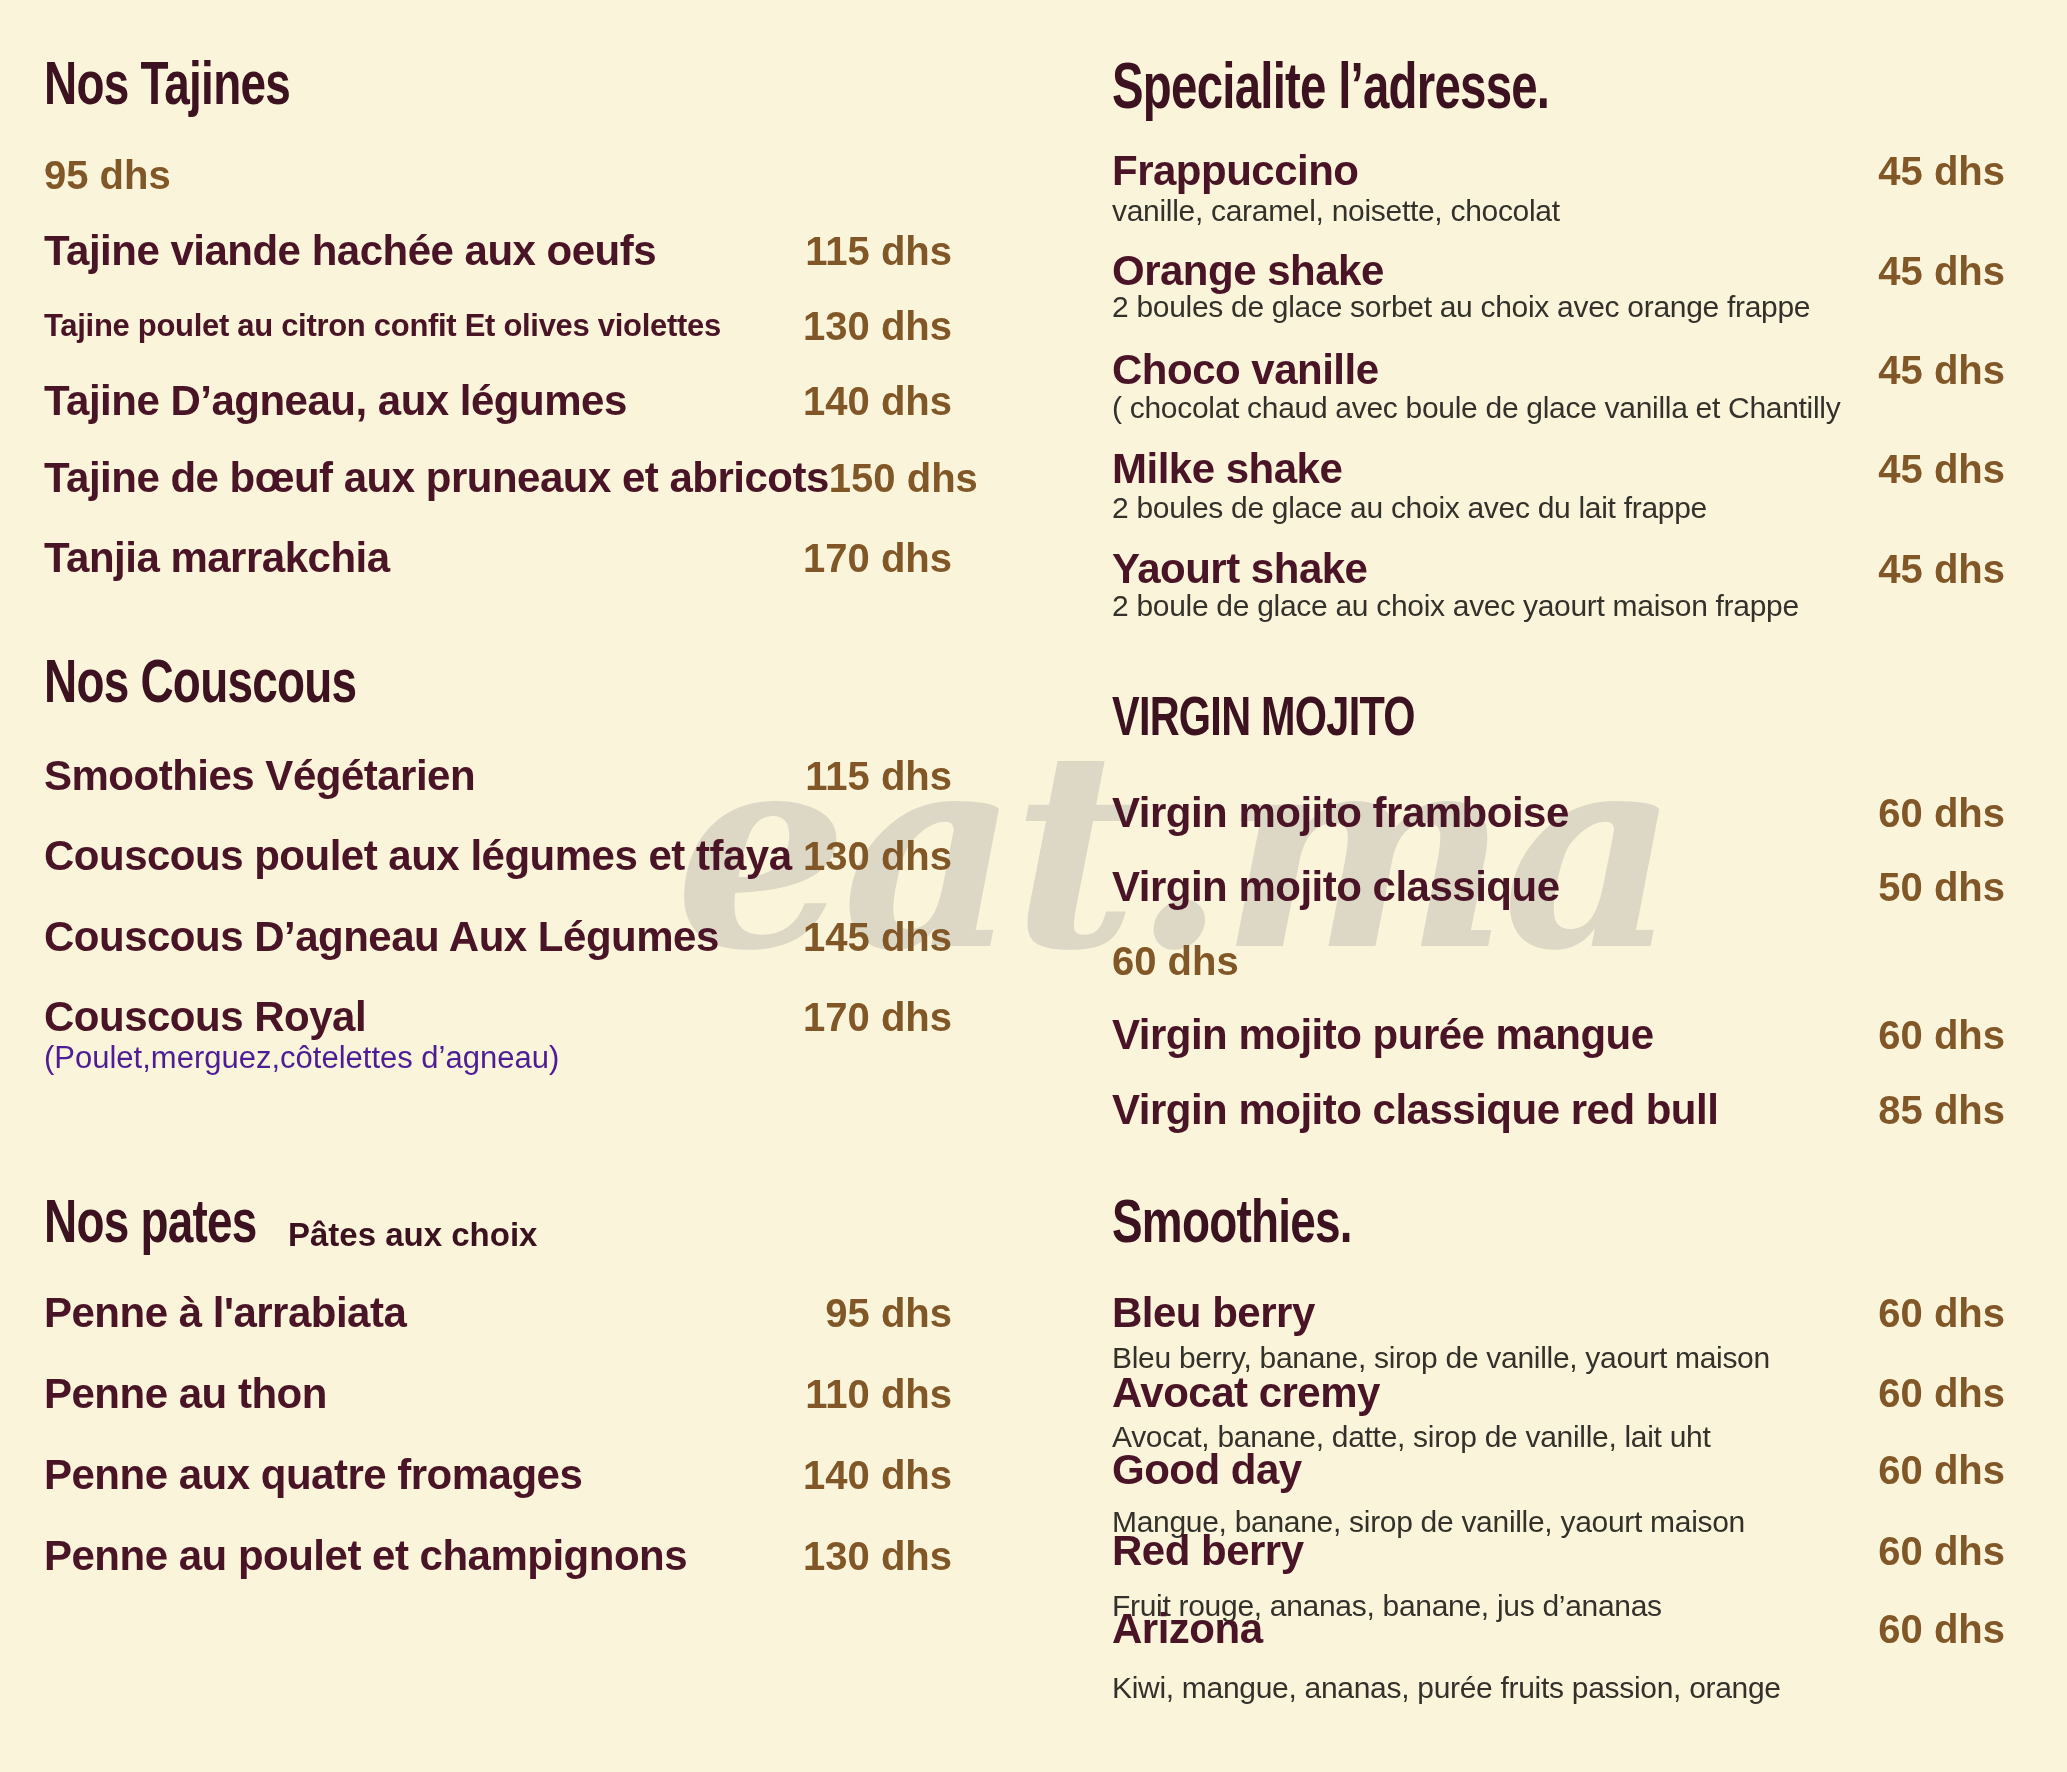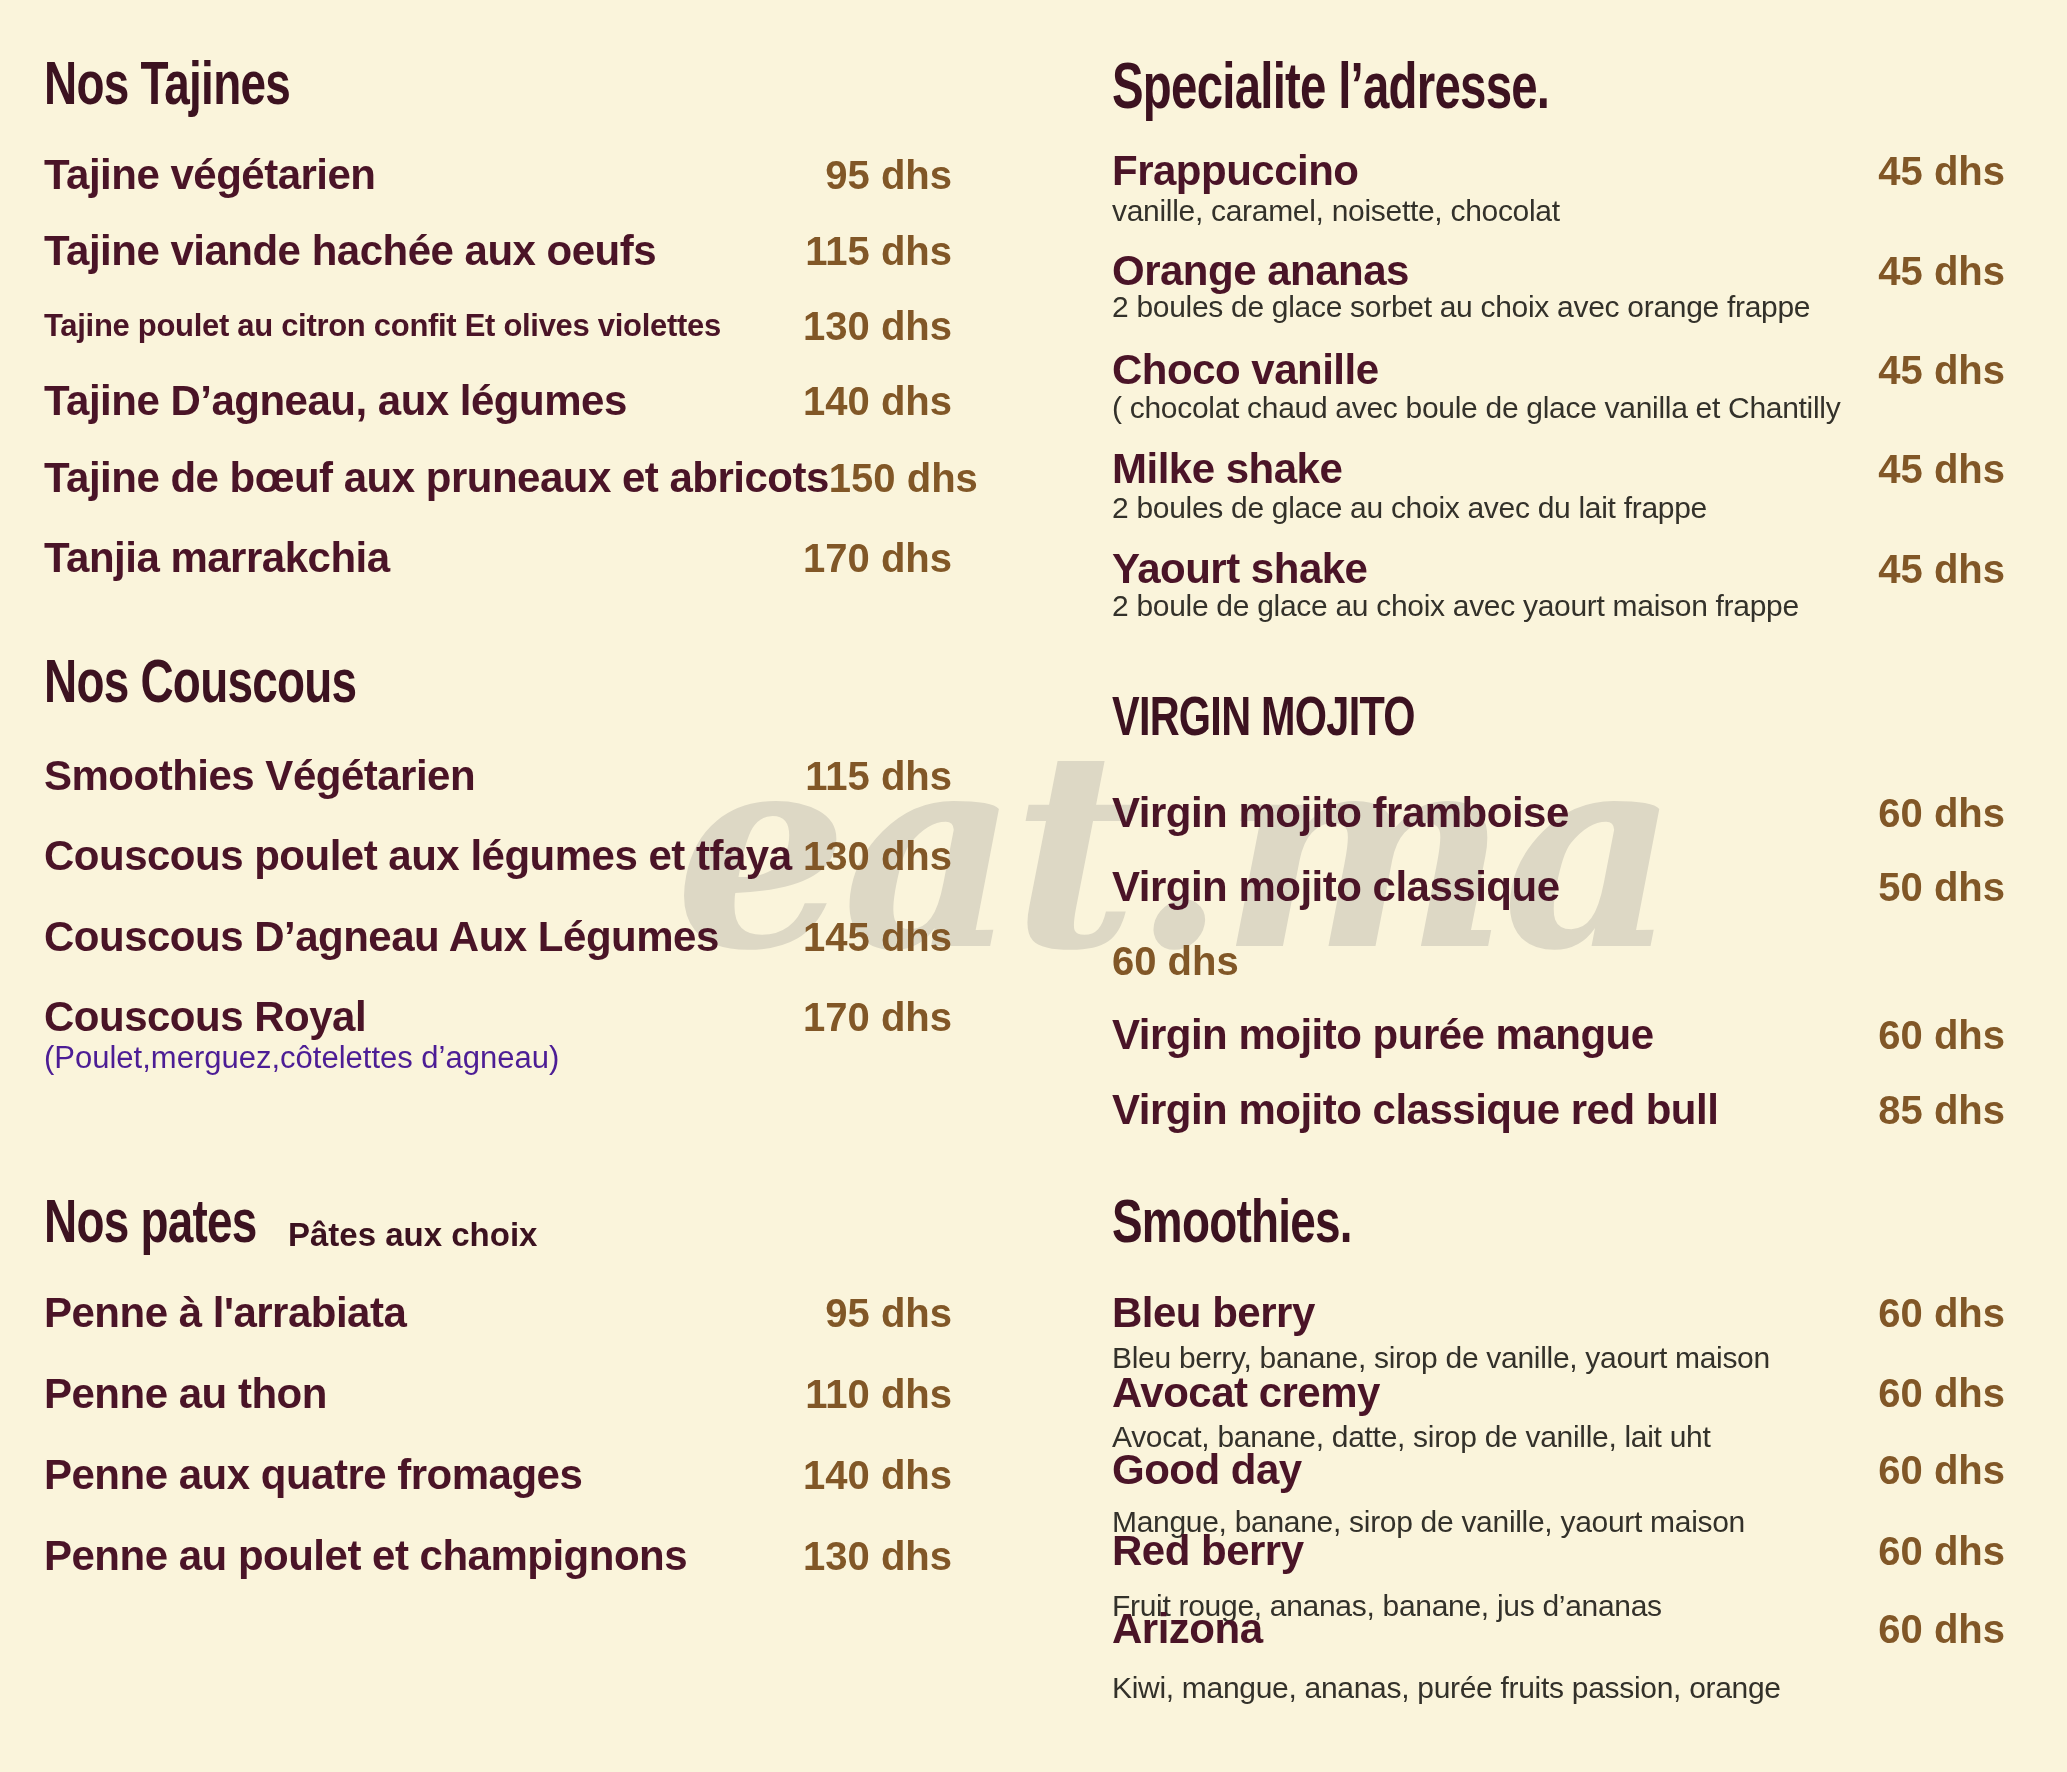--- a/index.html
+++ b/index.html
@@ -65,21 +65,20 @@
 
   <div id="watermark">eat.ma</div>
 
   <div class="layer">
 
     <div class="heading h62" style="left:44px;top:52px;">
       <span class="cond">Nos Tajines</span>
     </div>
 
     <div class="row lrow" style="top:151px;">
-      <span class="iname">Tajine végétarien</span>
       <span class="price">95 dhs</span>
     </div>
     <div class="row lrow" style="top:227px;">
       <span class="iname">Tajine viande hachée  aux oeufs</span>
       <span class="price">115 dhs</span>
     </div>
     <div class="row lrow" style="top:302px;">
       <span class="iname small">Tajine poulet au citron confit Et olives violettes</span>
       <span class="price">130 dhs</span>
     </div>
@@ -144,21 +143,21 @@
       <span class="cond">Specialite l’adresse.</span>
     </div>
 
     <div class="row rrow" style="top:147px;">
       <span class="iname">Frappuccino</span>
       <span class="price">45 dhs</span>
     </div>
     <div class="desc" style="top:192px;">vanille, caramel, noisette, chocolat</div>
 
     <div class="row rrow" style="top:247px;">
-      <span class="iname">Orange ananas</span>
+      <span class="iname">Orange shake</span>
       <span class="price">45 dhs</span>
     </div>
     <div class="desc" style="top:288px;">2 boules de glace sorbet au choix avec orange frappe</div>
 
     <div class="row rrow" style="top:346px;">
       <span class="iname">Choco vanille</span>
       <span class="price">45 dhs</span>
     </div>
     <div class="desc" style="top:389px;">( chocolat chaud avec boule de glace vanilla et Chantilly</div>
 

